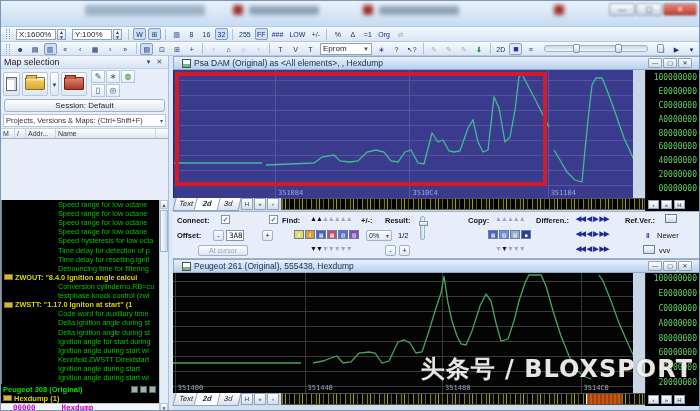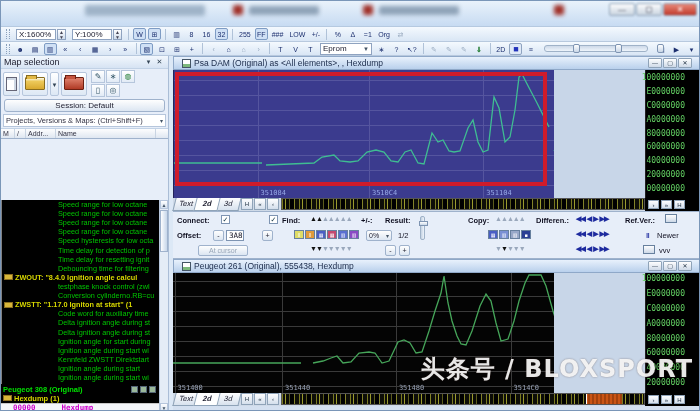--- a/index.html
+++ b/index.html
@@ -94,41 +94,41 @@
   
   .rarea{position:absolute;left:172px;top:55px;width:528px;height:356px;background:#c8d6e8;}
   .ctitle{position:absolute;left:0;width:528px;height:14px;display:flex;align-items:center;
     background:linear-gradient(#e8f1fc,#b9d0ec);border:1px solid #8fa8c8;font-size:8.5px;color:#20304f;padding:0 8px;gap:3px;}
   .cicon{width:9px;height:9px;background:#fff;border:1px solid #456;box-shadow:inset 0 -3px 0 #7cb87c;flex:0 0 auto;}
   .ctitle .tt{flex:1;white-space:nowrap;overflow:hidden;}
   .cbtns{display:flex;gap:1px;}
   .cbtn{width:14px;height:10px;background:linear-gradient(#fefefe,#cfdae8);border:1px solid #8fa3b8;border-radius:1px;
     font-size:6px;line-height:8px;text-align:center;color:#234;}
   .cbody{position:absolute;left:0;width:528px;}
-  .plot{position:absolute;left:0;top:0;width:381px;height:100%;overflow:hidden;}
+  .plot{position:absolute;left:0;top:0;width:460px;height:100%;overflow:hidden;}
   .plot1{background:#3b3b8e;border-left:1px solid #23235a;}
   .plot2{background:#040404;}
   .plot1::before{content:'';position:absolute;left:0;right:0;top:10px;bottom:0;
     background:repeating-linear-gradient(to bottom,#55559f 0 1px,transparent 1px 15px);}
   .plot2::before{content:'';position:absolute;left:0;right:0;top:8px;bottom:0;
     background:repeating-linear-gradient(to bottom,#3a3a3a 0 1px,transparent 1px 15px);}
   .xwrap{position:absolute;top:0;bottom:0;width:0;overflow:visible;}
   .vline{position:absolute;top:0;bottom:0;width:1px;}
   .plot1 .vline{background:#55559f;}
   .plot2 .vline{background:#3a3a3a;}
   .xlab{position:absolute;bottom:1px;margin-left:3px;font:7px "DejaVu Sans Mono",monospace;white-space:nowrap;}
   .plot1 .xlab{color:#96a8e8;}
   .plot2 .xlab{color:#9aa4b8;}
   .plot svg{position:absolute;left:0;top:0;}
   .plot svg polyline{fill:none;stroke-width:1.3;}
   .plot1 svg polyline{stroke:#3fbd92;}
   .plot2 svg polyline{stroke:#46a65a;}
   .redbox{position:absolute;left:1px;top:2px;width:372px;height:114px;border:4px solid #cf1b2b;}
   .yaxis{position:absolute;left:472px;top:0;width:56px;height:100%;background:#000;border-left:1px solid #222;
-    display:flex;flex-direction:column;align-items:flex-end;padding:3px 16px 0 0;}
+    display:flex;flex-direction:column;align-items:flex-end;padding:3px 4px 0 0;}
   .yaxis2{padding-top:1px;}
   .ylab{height:15px;font:8px "DejaVu Sans Mono",monospace;color:#63d063;line-height:9px;}
   .tabbar{position:absolute;left:0;width:528px;height:13px;background:#cfdaE8;background:#cfdae8;display:flex;align-items:stretch;}
   .tabs{display:flex;}
   .tab{position:relative;min-width:24px;padding:0 4px;font-size:7.5px;line-height:12px;color:#223;text-align:center;
     background:linear-gradient(#fdfdfe,#d8e2ee);border:1px solid #8fa3b8;border-top:none;transform:skewX(-14deg);margin-left:-3px;}
   .tab.on{font-weight:bold;background:#fff;z-index:2;}
   .minibtn{width:12px;height:12px;margin-left:1px;background:linear-gradient(#fdfdfe,#d4dfec);border:1px solid #8fa3b8;
     font-size:6px;line-height:11px;text-align:center;color:#234;}
   .ostrip{flex:1;margin-left:2px;height:12px;border:1px solid #555;background:#12120a;position:relative;overflow:hidden;}
@@ -387,26 +387,26 @@
           <span class="mtxt">Debouncing time for filtering</span>
         </div>
 
         <div class="mrow f">
           <span class="ficon"></span>
           <span class="mtxt">ZWOUT: "8.4.0    Ignition angle calcul</span>
         </div>
 
         <div class="mrow g">
 
+          <span class="mtxt">Conversion cylinderno.RB=cu</span>
+        </div>
+
+        <div class="mrow g">
+
           <span class="mtxt">testphase knock control (zwl</span>
-        </div>
-
-        <div class="mrow g">
-
-          <span class="mtxt">Conversion cylinderno.RB=cu</span>
         </div>
 
         <div class="mrow f">
           <span class="ficon"></span>
           <span class="mtxt">ZWSTT: "1.17.0    Igniton at start" (1</span>
         </div>
 
         <div class="mrow g">
 
           <span class="mtxt">Code word for auxiliary time</span>

